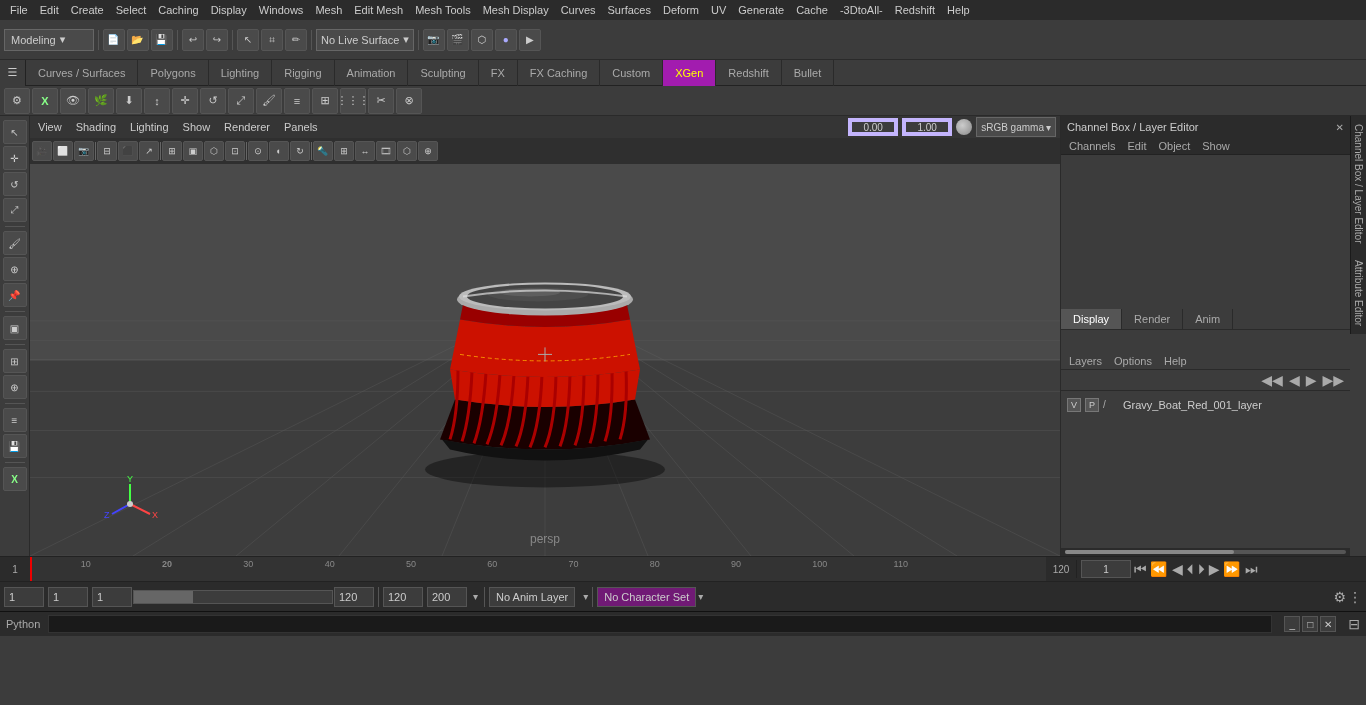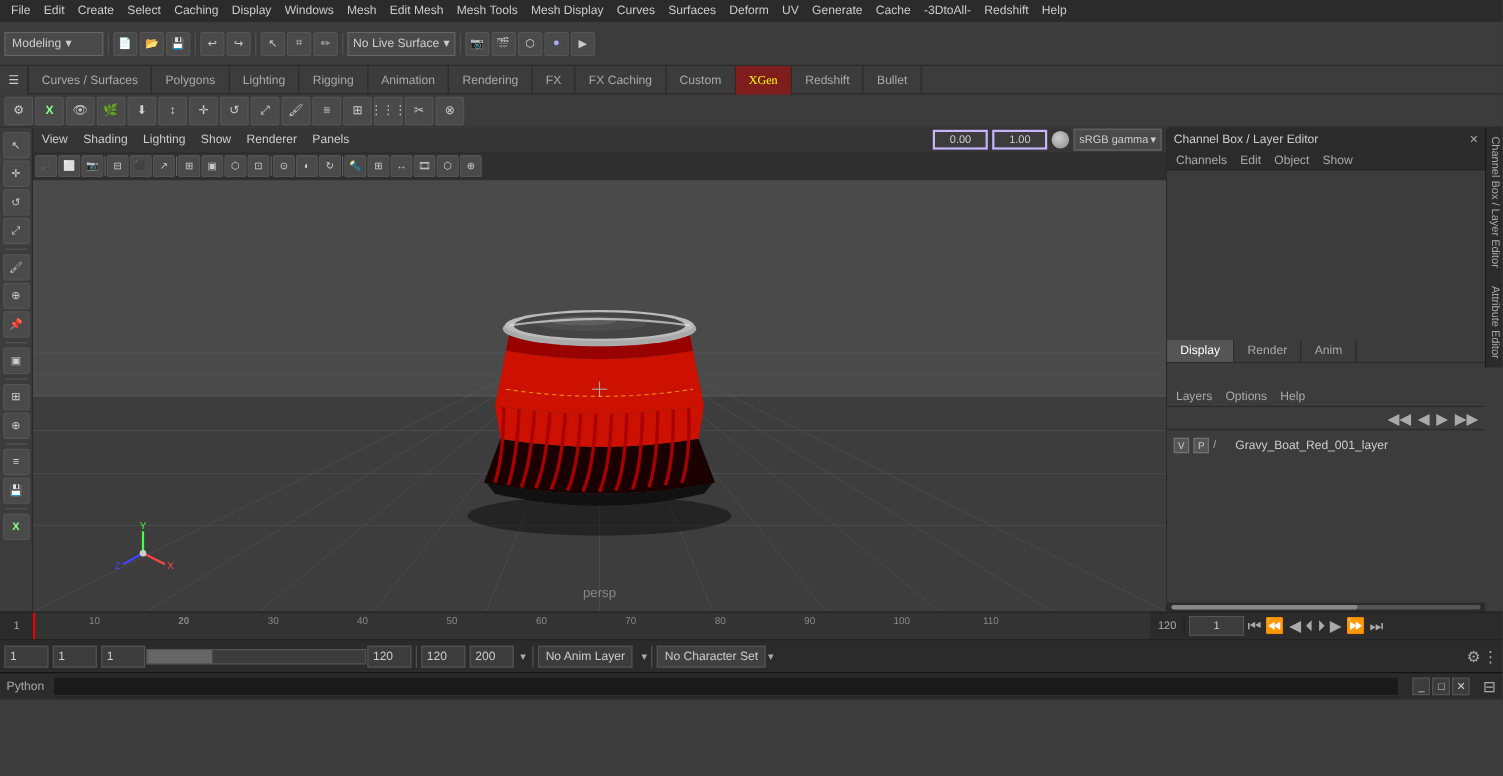--- a/index.html
+++ b/index.html
@@ -20,21 +20,21 @@
     .tb-dropdown { height: 22px; background: #4a4a4a; border: 1px solid #666; color: #ccc; font-size: 11px; padding: 0 4px; cursor: pointer; display: flex; align-items: center; gap: 4px; }
 
     
     #mode-sel { height: 22px; background: #4a4a4a; border: 1px solid #666; color: #ccc; font-size: 11px; padding: 0 6px; cursor: pointer; min-width: 90px; display: flex; align-items: center; gap: 4px; }
 
     
     #tab-bar {
       display: flex; align-items: center; height: 26px; background: #3c3c3c; border-bottom: 1px solid #222;
     }
     .tab { padding: 0 12px; height: 26px; line-height: 26px; cursor: pointer; font-size: 11px; color: #aaa; border-right: 1px solid #2a2a2a; }
-    .tab.xgen { background: #7f1d1d; color: #ff0; font-family: Liberation Serif, serif; }
+    .tab.xgen { background: #a21caf; color: #ff0; }
 
     
     #tools-row {
       display: flex; align-items: center; height: 30px; background: #3c3c3c; padding: 0 4px; gap: 2px; border-bottom: 1px solid #2a2a2a;
     }
     .tool-btn { width: 26px; height: 26px; background: #4a4a4a; border: 1px solid #555; cursor: pointer; display: flex; align-items: center; justify-content: center; font-size: 11px; color: #ccc; border-radius: 2px; }
 
     
     #left-toolbar {
       width: 30px; background: #3c3c3c; border-right: 1px solid #2a2a2a; display: flex; flex-direction: column; align-items: center; padding: 4px 0; gap: 2px;
@@ -129,21 +129,21 @@
     .bb-field { height: 20px; background: #3c3c3c; border: 1px solid #555; color: #ccc; font-size: 11px; padding: 0 4px; min-width: 40px; display: flex; align-items: center; }
     .bb-sep { width: 1px; height: 20px; background: #555; }
 
     
     #python-bar {
       height: 25px; background: #2b2b2b; display: flex; align-items: center; padding: 0 6px; border-top: 1px solid #111; gap: 8px;
     }
 
     
     #vp-color-right { display: flex; align-items: center; gap: 4px; margin-left: auto; }
-    .vp-num { width: 50px; height: 18px; background: #3c3c3c; border: 2px solid #c4b5fd; color: #ccc; font-size: 10px; text-align: center; display: flex; align-items: center; justify-content: center; }
+    .vp-num { width: 50px; height: 18px; background: #3c3c3c; border: 4px solid #c4b5fd; color: #ccc; font-size: 10px; text-align: center; display: flex; align-items: center; justify-content: center; }
 
     
     .color-circle { width: 16px; height: 16px; border-radius: 50%; background: radial-gradient(circle at 40% 40%, #ccc, #888); }
 
     
     .srgb-dropdown { height: 20px; background: #4a4a4a; border: 1px solid #666; color: #ccc; font-size: 10px; padding: 0 4px; display: flex; align-items: center; gap: 2px; justify-content: space-between; }
 
     
     #attr-editor-label {
       writing-mode: vertical-rl; text-orientation: mixed; font-size: 10px; color: #aaa; background: #2b2b2b; padding: 8px 2px; border-left: 1px solid #1a1a1a; cursor: pointer; user-select: none;
@@ -215,21 +215,21 @@
   <div class="tb-btn">▶</div>
 </div>
 
 <div id="tab-bar">
   <div style="width:26px; height:26px; display:flex; align-items:center; justify-content:center; background:#3c3c3c; border-right:1px solid #222; cursor:pointer;">☰</div>
   <div class="tab">Curves / Surfaces</div>
   <div class="tab">Polygons</div>
   <div class="tab">Lighting</div>
   <div class="tab">Rigging</div>
   <div class="tab">Animation</div>
-  <div class="tab">Rendering</div>
+  <div class="tab">Sculpting</div>
   <div class="tab">FX</div>
   <div class="tab">FX Caching</div>
   <div class="tab">Custom</div>
   <div class="tab xgen">XGen</div>
   <div class="tab">Redshift</div>
   <div class="tab">Bullet</div>
 </div>
 
 <div id="tools-row">
   <div class="tool-btn">⚙</div>
@@ -535,21 +535,21 @@
   <div style="font-size:10px; color:#aaa; padding:0 2px;">▾</div>
   <div class="bb-sep"></div>
 
   <div style="display:flex; align-items:center; gap:8px;">
     <div style="height:20px; background:#3c3c3c; border:1px solid #555; color:#ccc; font-size:11px; padding:0 6px; display:flex; align-items:center;">No Anim Layer</div>
     <div style="font-size:10px; color:#aaa; cursor:pointer;">▾</div>
   </div>
   <div class="bb-sep"></div>
 
   <div style="display:flex; align-items:center; gap:2px;">
-    <div style="height:20px; background:#404040; border:1px solid #555; color:#ccc; font-size:11px; padding:0 6px; display:flex; align-items:center;">No Character Set</div>
+    <div style="height:20px; background:#701a75; border:1px solid #555; color:#ccc; font-size:11px; padding:0 6px; display:flex; align-items:center;">No Character Set</div>
     <div style="font-size:10px; color:#aaa; cursor:pointer;">▾</div>
   </div>
   <div style="margin-left:auto; display:flex; align-items:center; gap:2px;">
     <div style="font-size:14px; color:#aaa; cursor:pointer;">⚙</div>
     <div style="font-size:14px; color:#aaa; cursor:pointer;">⋮</div>
   </div>
 </div>
 
 <div id="python-bar">
   <span style="color:#aaa; font-size:11px;">Python</span>

